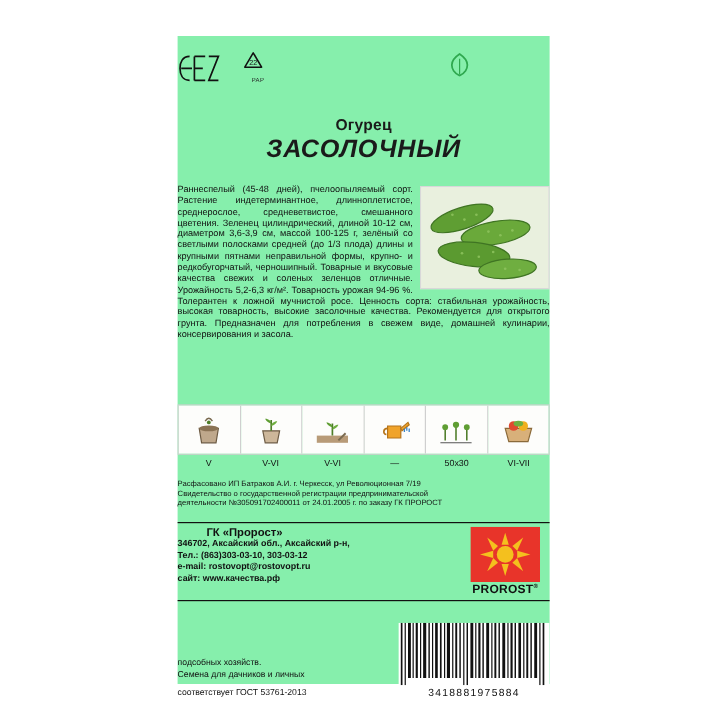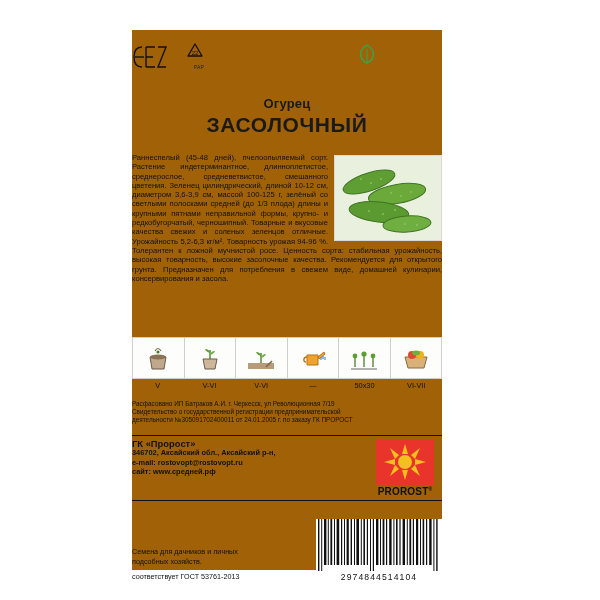--- a/index.html
+++ b/index.html
@@ -11,23 +11,23 @@
     color: #1a1a1a;
     overflow: hidden;
   }
   .page {
     position: relative;
     width: 600px; height: 600px;
     background: #ffffff;
   }
   .sheet {
     position: absolute;
-    left: 132px; top: 30px;
+    left: 148px; top: 30px;
     width: 310px; height: 540px;
-    background: #a16207;
+    background: #86efac;
   }
 
   
   .marks {
     position: relative;
     height: 44px;
     margin-top: 8px;
   }
   .eac {
     position: absolute; left: 0px; top: 6px;
@@ -50,20 +50,21 @@
 
   
   .title-block { text-align: center; margin-top: 14px; }
   .crop-name {
     font-size: 13px; font-weight: bold; letter-spacing: .2px;
     margin-bottom: 2px;
   }
   .variety-name {
     font-size: 21px; font-weight: bold; letter-spacing: .6px;
     margin-bottom: 4px;
+    font-style: italic;
   }
 
   
   .desc-wrap {
     position: relative;
     margin-top: 16px;
     min-height: 176px;
   }
   .cuke-photo {
     float: right;
@@ -134,21 +135,21 @@
     align-items: flex-start;
     gap: 6px;
   }
   .company-text {
     flex: 1 1 auto;
     font-size: 7.4px;
     line-height: 9.6px;
     font-weight: bold;
     color: #111;
   }
-  .company-text .big { font-size: 9.4px; }
+  .company-text .big { font-size: 9.4px; padding-left: 24px; }
   .logo-box {
     flex: 0 0 auto;
     width: 74px;
     text-align: center;
   }
   .logo-mark { width: 58px; height: 46px; margin: 0 auto; display:block; }
   .logo-word {
     margin-top: 1px;
     font-size: 10px;
     font-weight: bold;
@@ -330,22 +331,23 @@
       <div>Свидетельство о государственной регистрации предпринимательской</div>
       <div>деятельности №305091702400011 от 24.01.2005 г. по заказу ГК ПРОРОСТ</div>
     </div>
 
     <div class="company">
       <div class="company-rule">
         <div class="company-inner">
           <div class="company-text">
             <div class="big">ГК «Пророст»</div>
             <div>346702, Аксайский обл., Аксайский р-н,</div>
+            <div>Тел.: (863)303-03-10, 303-03-12</div>
             <div>e-mail: rostovopt@rostovopt.ru</div>
-            <div>сайт: www.средней.рф</div>
+            <div>сайт: www.качества.рф</div>
           </div>
           <div class="logo-box">
             <svg class="logo-mark" viewBox="0 0 58 46">
               <rect x="0" y="0" width="58" height="46" fill="#e8342a"></rect>
               <g fill="#f4c01e">
                 <circle cx="29" cy="23" r="7"></circle>
                 <g>
                   <path d="M29 5 L32 15 L26 15 Z"></path>
                   <path d="M29 41 L32 31 L26 31 Z"></path>
                   <path d="M8 23 L19 20 L19 26 Z"></path>
@@ -358,22 +360,22 @@
               </g>
             </svg>
             <div class="logo-word"><span>PROROST</span><sup>®</sup></div>
           </div>
         </div>
       </div>
     </div>
 
     <div class="footer">
       <div class="footer-text">
+        <div>подсобных хозяйств.</div>
         <div>Семена для дачников и личных</div>
-        <div>подсобных хозяйств.</div>
         <div style="height:5px"></div>
         <div>соответствует ГОСТ 53761-2013</div>
       </div>
       <div class="barcode-box">
         <svg class="bars" viewBox="0 0 126 52" preserveAspectRatio="none">
           <rect x="0" y="0" width="126" height="52" fill="#ffffff"></rect>
           <g fill="#111">
             <rect x="2" y="0" width="1.4" height="52"></rect>
             <rect x="5.2" y="0" width="1" height="52"></rect>
             <rect x="8" y="0" width="2.4" height="46"></rect>
@@ -406,18 +408,18 @@
             <rect x="96.8" y="0" width="1.2" height="46"></rect>
             <rect x="100" y="0" width="2.2" height="46"></rect>
             <rect x="104" y="0" width="1" height="46"></rect>
             <rect x="106.6" y="0" width="1.6" height="46"></rect>
             <rect x="110" y="0" width="1.2" height="46"></rect>
             <rect x="113.2" y="0" width="2.4" height="46"></rect>
             <rect x="117.4" y="0" width="1" height="52"></rect>
             <rect x="120.2" y="0" width="1.4" height="52"></rect>
           </g>
         </svg>
-        <div class="barcode-num">2974844514104</div>
+        <div class="barcode-num">3418881975884</div>
       </div>
     </div>
 
   </div>
 </div>
 
 </body></html>

